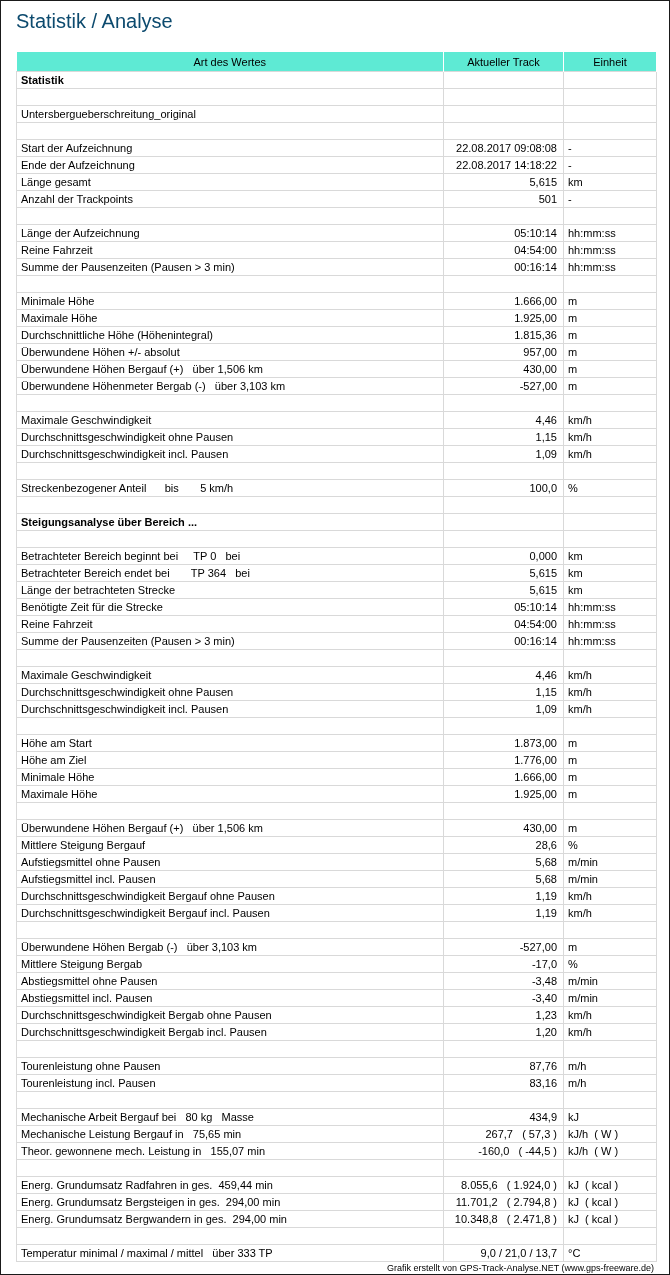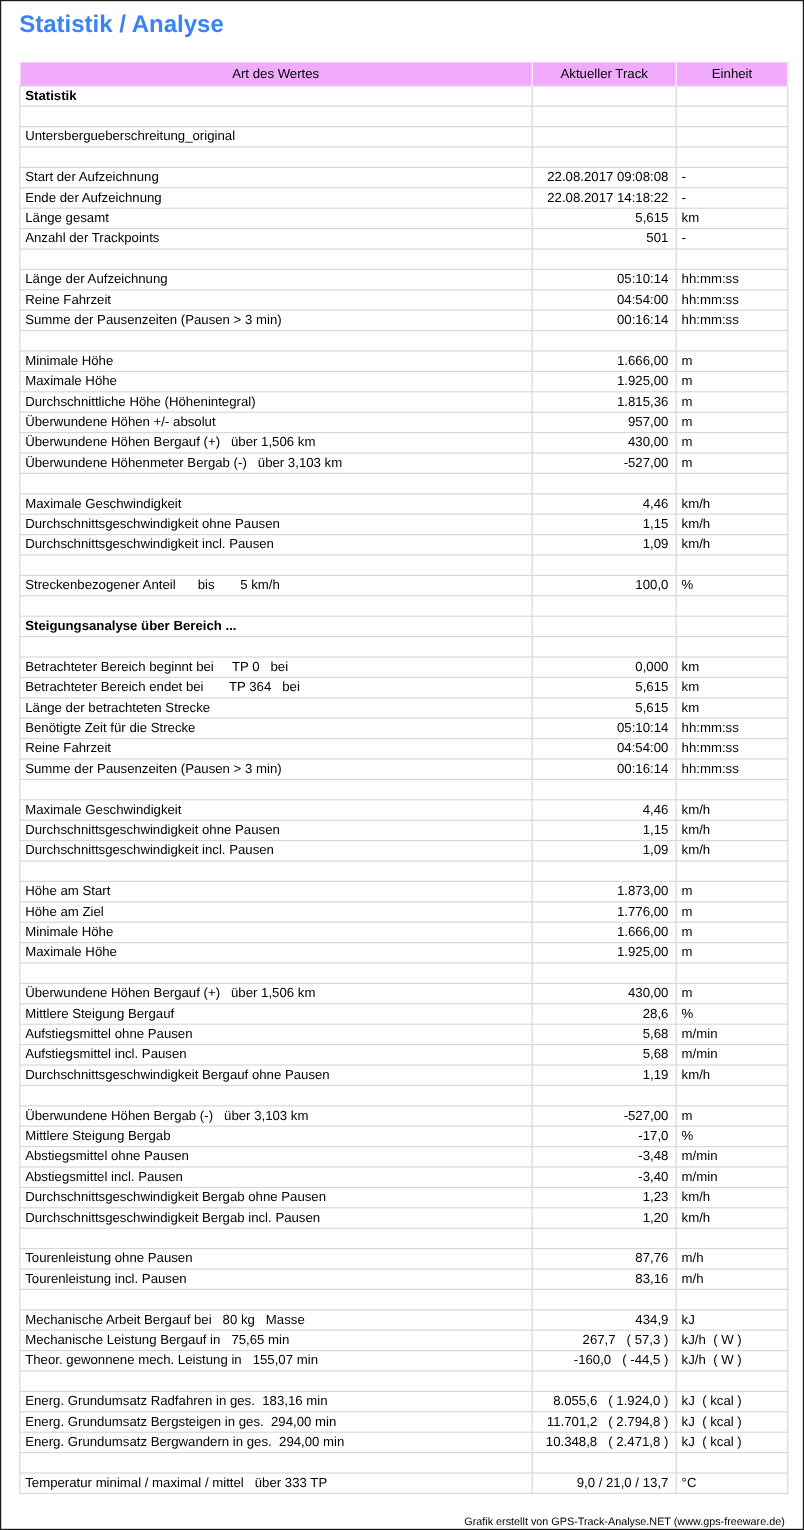--- a/index.html
+++ b/index.html
@@ -6,36 +6,36 @@
   body {
     width: 670px; height: 1275px; position: relative; overflow: hidden;
     font-family: "Liberation Sans", sans-serif;
   }
   .frame {
     position: absolute; left: 0; top: 0; width: 668px; height: 1273px;
     border: 1px solid #1a1a1a; background: #ffffff;
   }
   .title {
     position: absolute; left: 15px; top: 9px;
-    font-size: 20px; font-weight: bold; color: #3b82f6; letter-spacing: 0px;
+    font-size: 20px; font-weight: normal; color: #0c4a6e; letter-spacing: 0px;
   }
   .subtitle {
     position: absolute; left: 15px; top: 32px;
     font-size: 11px; color: #000;
   }
   table.stats {
     position: absolute; left: 15px; top: 51px;
     width: 640px; border-collapse: collapse; table-layout: fixed;
     font-size: 11px; color: #000;
   }
   table.stats col.c1 { width: 427px; }
   table.stats col.c2 { width: 120px; }
   table.stats col.c3 { width: 93px; }
   table.stats th {
-    background: #f0abfc; font-weight: normal; height: 19px; padding: 0;
+    background: #5eead4; font-weight: normal; height: 19px; padding: 0;
     text-align: center; border-right: 1px solid #ffffff; font-size: 11px;
   }
   table.stats td {
     height: 16px; padding: 0 4px; border: 1px solid #d9d9d9;
     white-space: pre; overflow: hidden;
   }
   table.stats td.val { text-align: right; padding-right: 6px; }
   table.stats td.unit { text-align: left; }
   table.stats tr.bold td.lbl { font-weight: bold; }
   .footer {
@@ -302,20 +302,25 @@
           <td class="lbl">Aufstiegsmittel incl. Pausen</td>
           <td class="val">5,68</td>
           <td class="unit">m/min</td>
         </tr>
         <tr>
           <td class="lbl">Durchschnittsgeschwindigkeit Bergauf ohne Pausen</td>
           <td class="val">1,19</td>
           <td class="unit">km/h</td>
         </tr>
         <tr>
+          <td class="lbl">Durchschnittsgeschwindigkeit Bergauf incl. Pausen</td>
+          <td class="val">1,19</td>
+          <td class="unit">km/h</td>
+        </tr>
+        <tr>
           <td class="lbl"></td>
           <td class="val"></td>
           <td class="unit"></td>
         </tr>
         <tr>
           <td class="lbl">Überwundene Höhen Bergab (-)   über 3,103 km</td>
           <td class="val">-527,00</td>
           <td class="unit">m</td>
         </tr>
         <tr>
@@ -377,21 +382,21 @@
           <td class="lbl">Theor. gewonnene mech. Leistung in   155,07 min</td>
           <td class="val">-160,0   ( -44,5 )</td>
           <td class="unit">kJ/h  ( W )</td>
         </tr>
         <tr>
           <td class="lbl"></td>
           <td class="val"></td>
           <td class="unit"></td>
         </tr>
         <tr>
-          <td class="lbl">Energ. Grundumsatz Radfahren in ges.  183,16 min</td>
+          <td class="lbl">Energ. Grundumsatz Radfahren in ges.  459,44 min</td>
           <td class="val">8.055,6   ( 1.924,0 )</td>
           <td class="unit">kJ  ( kcal )</td>
         </tr>
         <tr>
           <td class="lbl">Energ. Grundumsatz Bergsteigen in ges.  294,00 min</td>
           <td class="val">11.701,2   ( 2.794,8 )</td>
           <td class="unit">kJ  ( kcal )</td>
         </tr>
         <tr>
           <td class="lbl">Energ. Grundumsatz Bergwandern in ges.  294,00 min</td>

